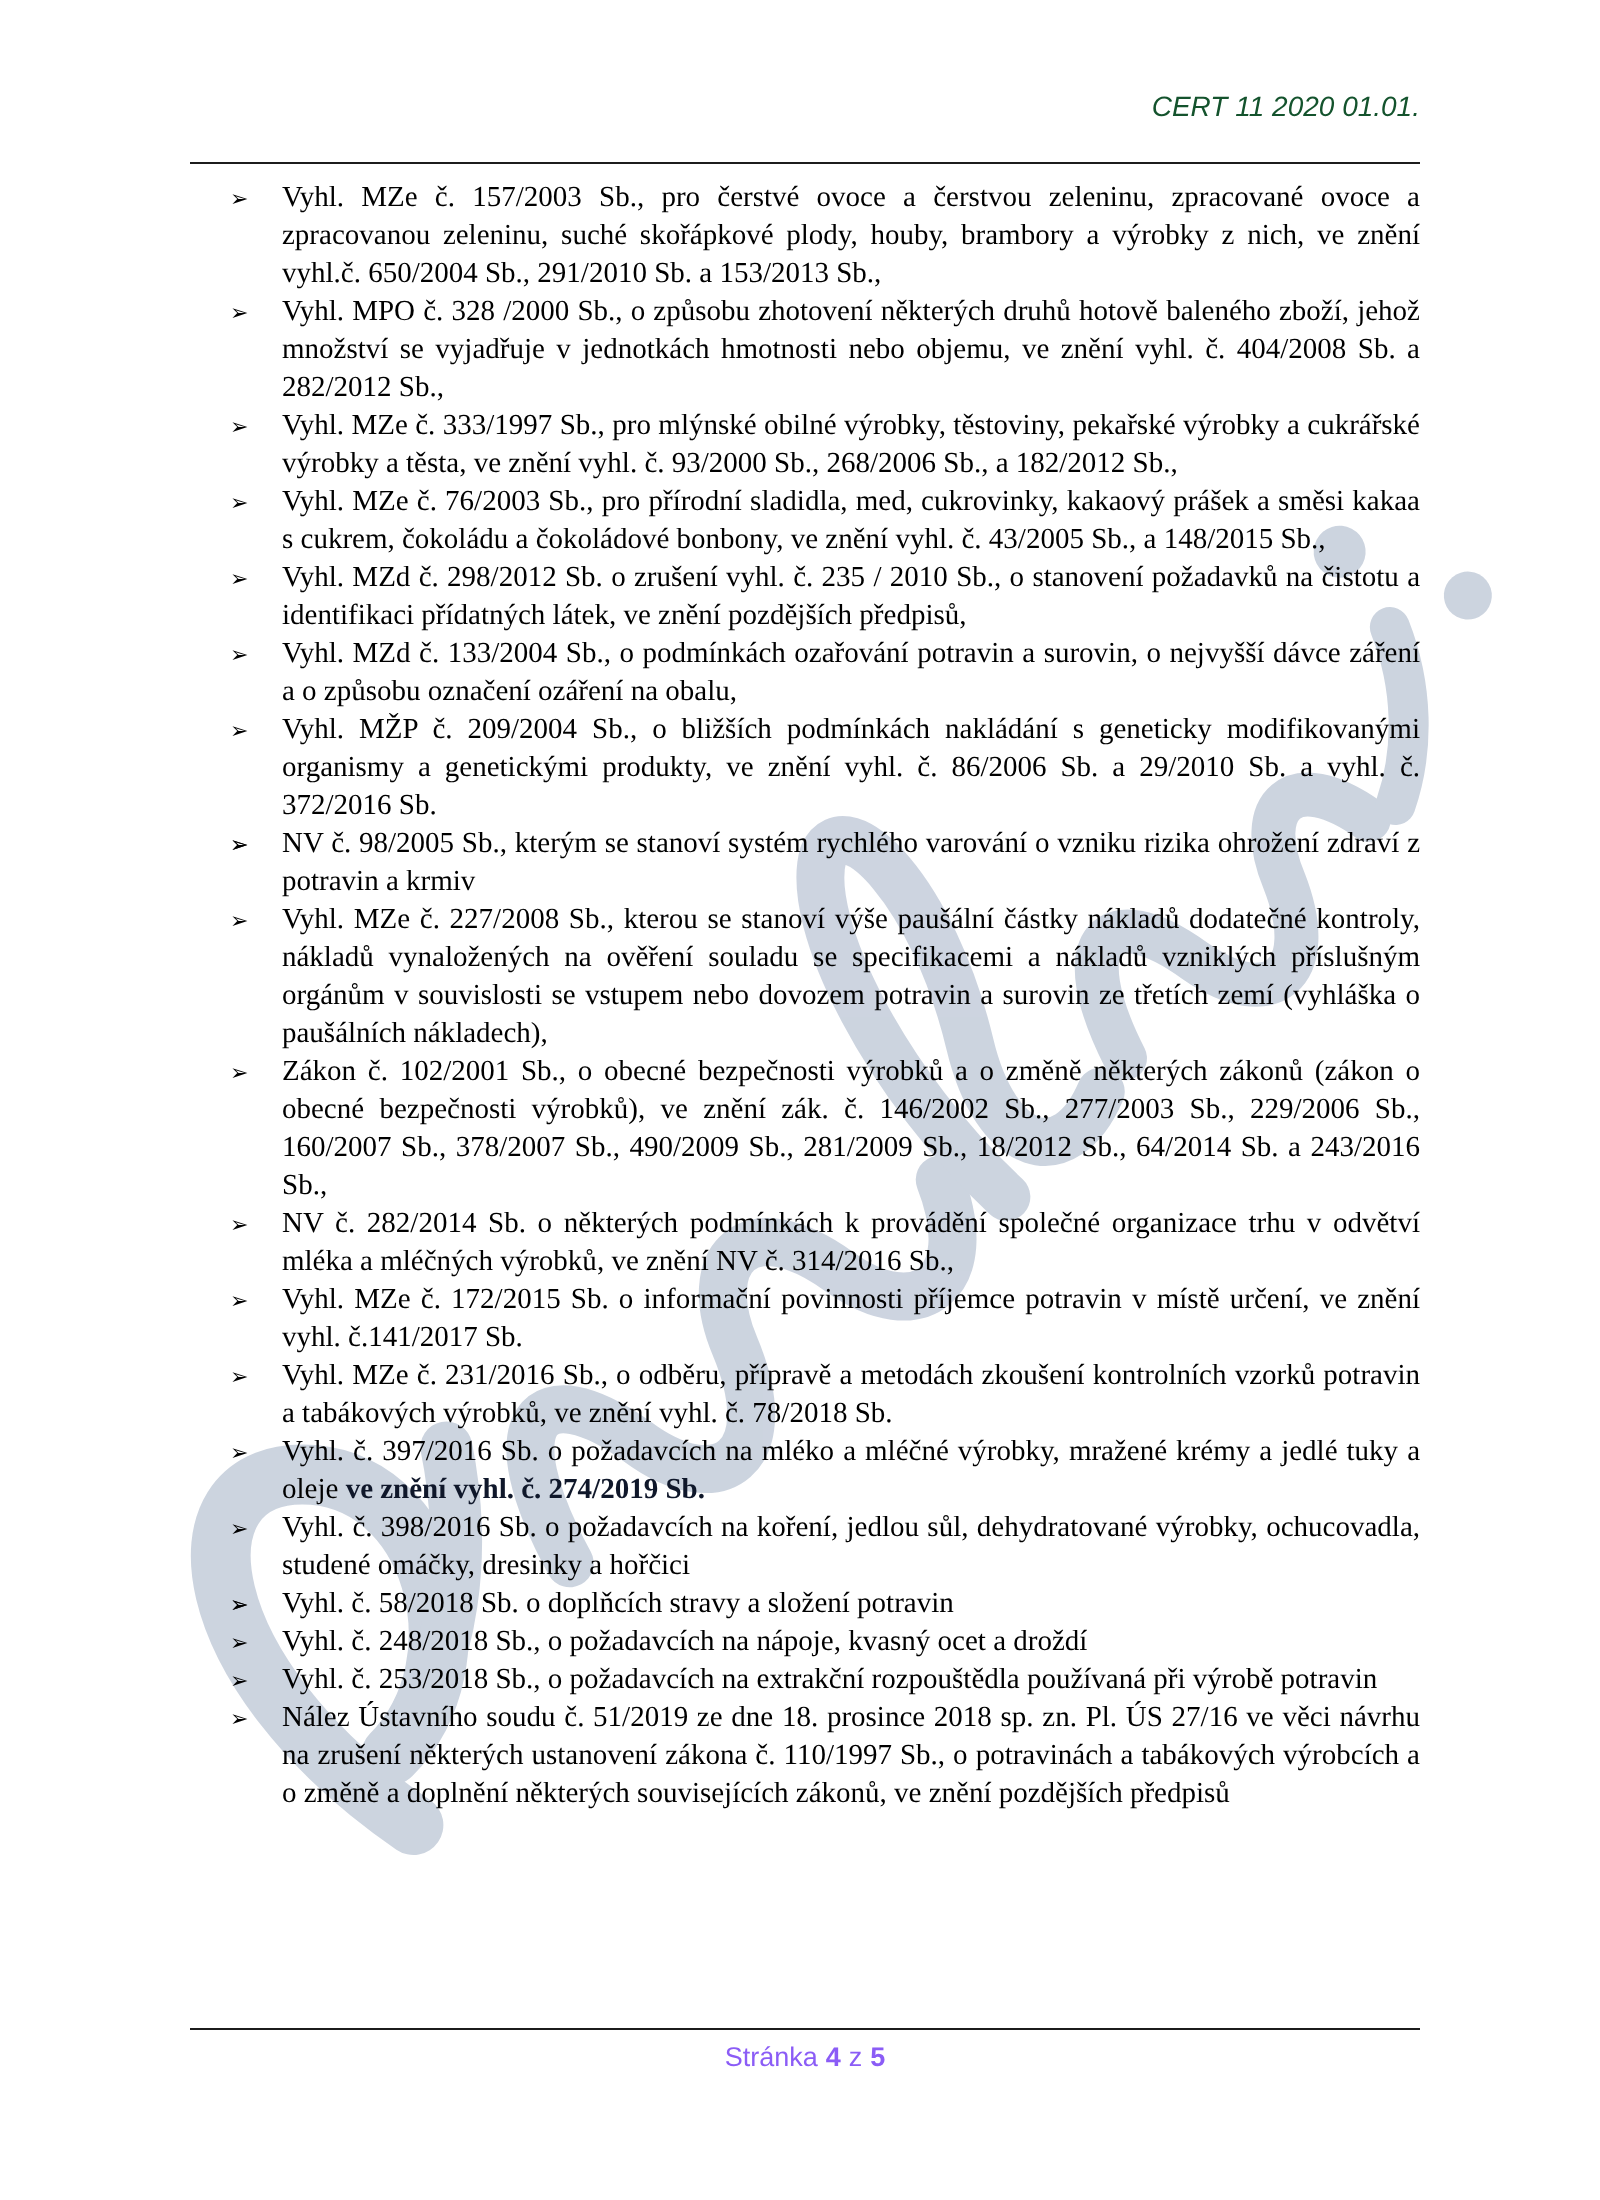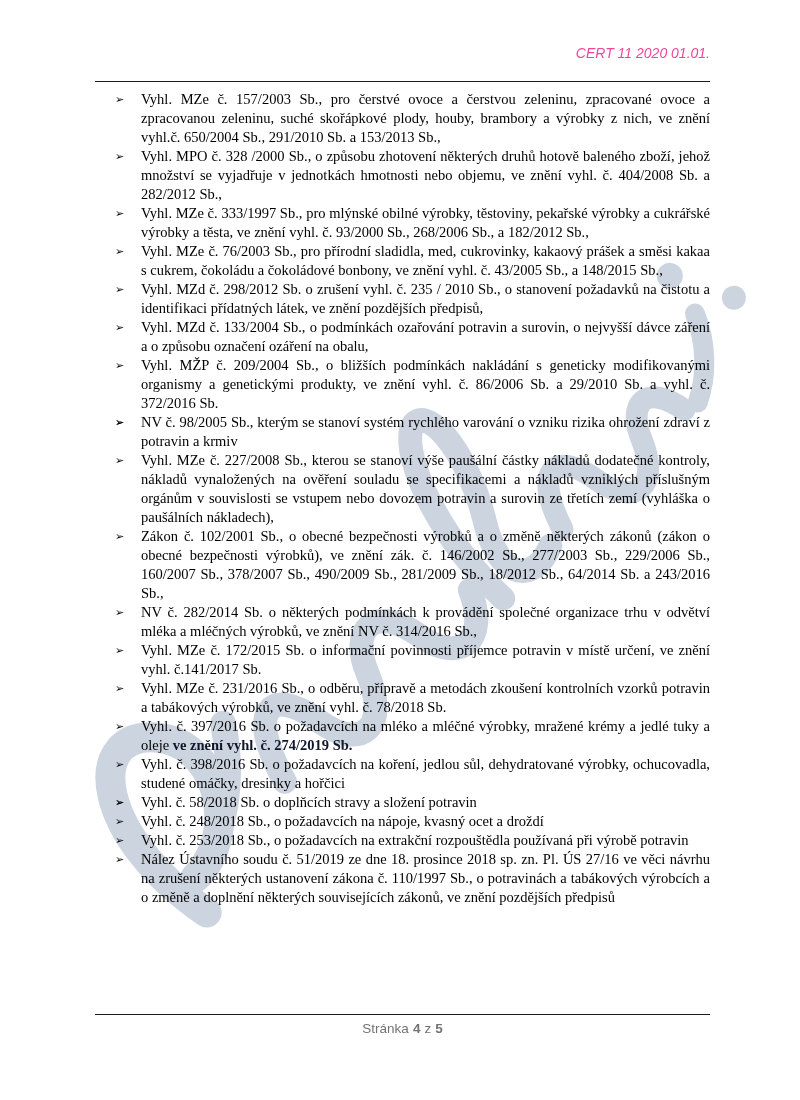--- a/index.html
+++ b/index.html
@@ -6,21 +6,21 @@
   body{
     width:800px;height:1100px;background:#ffffff;position:relative;
     font-family:"Liberation Serif", serif;color:#000;
     overflow:hidden;
   }
   .page{position:absolute;inset:0;}
   .wm{position:absolute;left:0;top:0;z-index:1;pointer-events:none;}
   .header{
     position:absolute;top:45px;right:90px;z-index:3;
     font-family:"Liberation Sans", sans-serif;font-style:italic;
-    font-size:14px;color:#ec4899;
+    font-size:14px;color:#14532d;
   }
   .rule{
     position:absolute;left:95px;width:615px;border:none;margin:0;
     border-top:1.6px solid #1c1c1c;z-index:3;
   }
   .header-rule{top:81px;}
   .footer-rule{top:1014px;}
   .reg-list{
     position:absolute;left:141px;top:90px;width:569px;z-index:2;
     list-style:none;margin:0;padding:0;
@@ -33,21 +33,21 @@
     position:absolute;left:-26px;top:0px;
     font-family:"DejaVu Sans", sans-serif;
     font-size:11px;color:#000;
   }
   .seg-b{font-weight:normal;}
   .seg-r{font-weight:normal;}
   .seg-rb{font-weight:bold;color:#0f172a;}
   .footer{
     position:absolute;top:1021px;left:95px;width:615px;z-index:3;
     text-align:center;font-family:"Liberation Sans", sans-serif;
-    font-size:13.5px;color:#737373;
+    font-size:13.5px;color:#8b5cf6;
   }
   .footer .num{font-weight:bold;}
   .footer span{padding:0 2px;}
 </style>
 </head>
 <body>
 
 <div class="page">
 
   <svg class="wm" width="800" height="1100" viewBox="0 0 800 1100">

